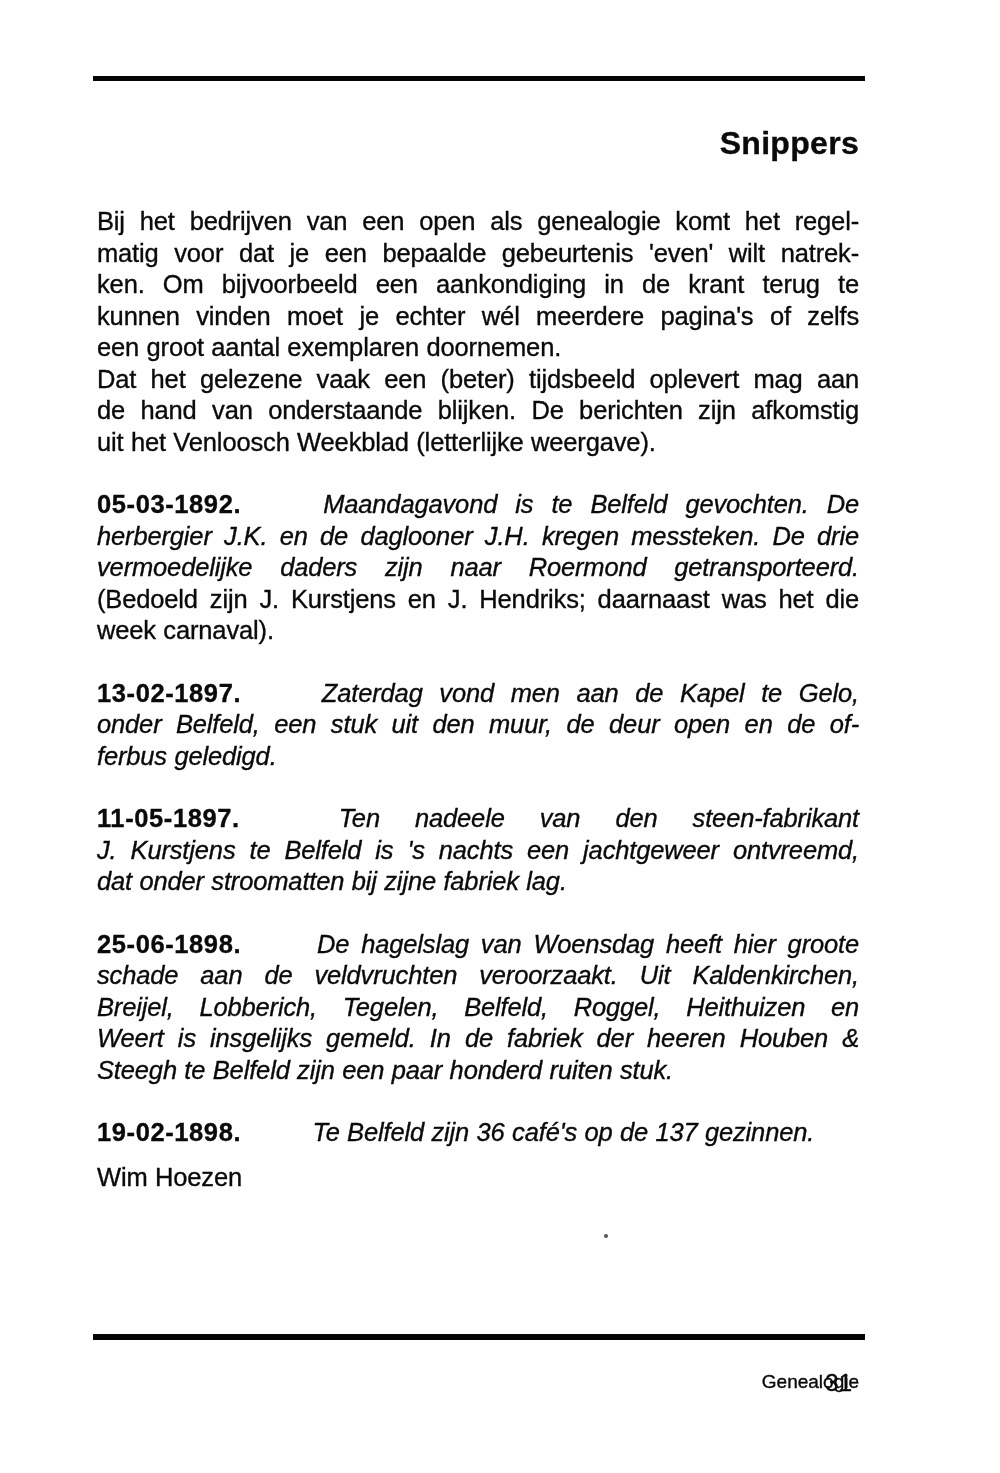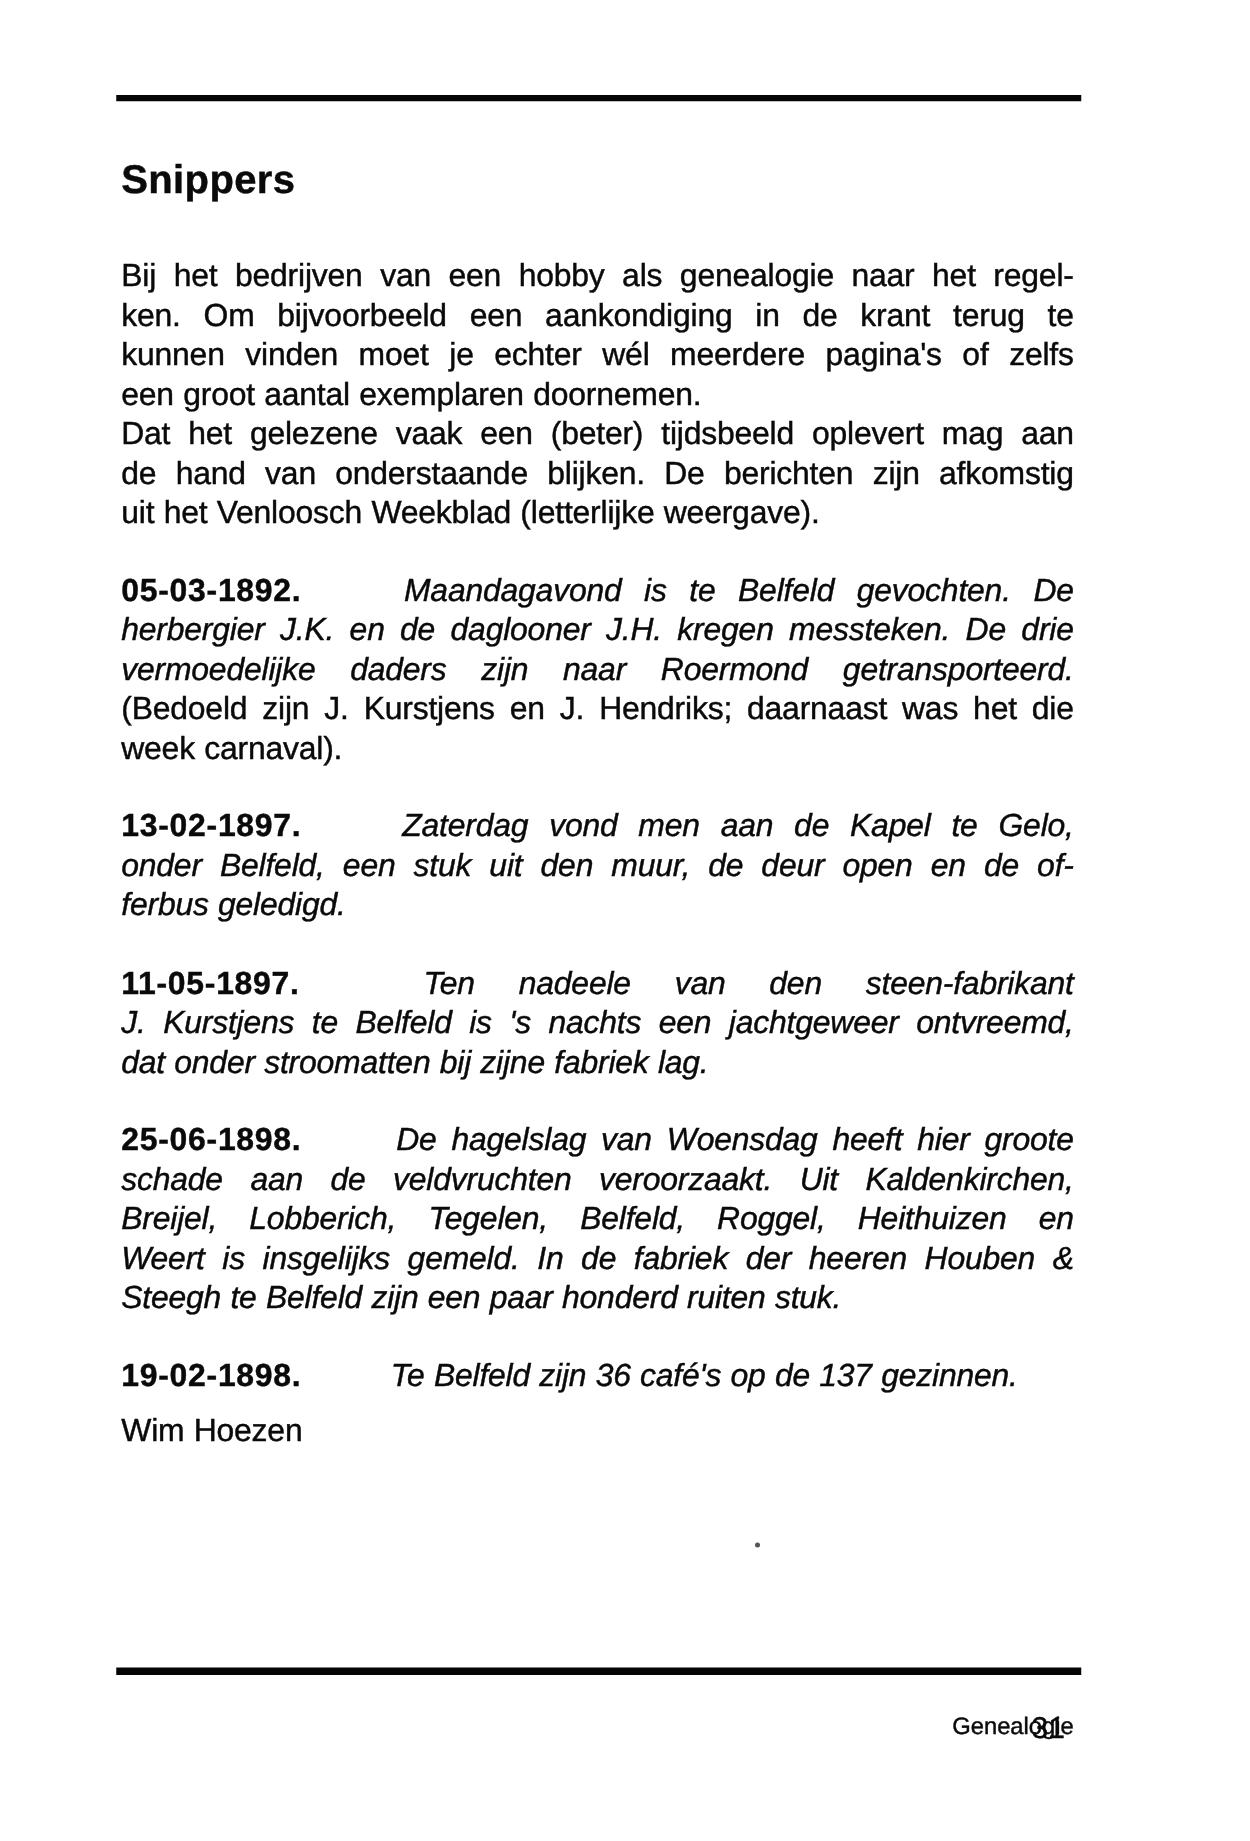--- a/index.html
+++ b/index.html
@@ -11,21 +11,21 @@
     position: relative;
     overflow: hidden;
     -webkit-text-stroke: 0.35px #0a0a0a;
   }
   .rule { position: absolute; background: #050505; }
   #rule-top    { left: 93px; top: 76px;   width: 772px; height: 5px; }
   #rule-bottom { left: 93px; top: 1334px; width: 772px; height: 6px; }
 
   #title {
     position: absolute; top: 106px; left: 97px; width: 762px;
-    text-align: left;
+    text-align: right;
     font-size: 32px; font-weight: 700; line-height: 1;
     letter-spacing: 0.3px;
   }
 
   #column {
     position: absolute; top: 206px; left: 97px; width: 762px;
     font-size: 25.5px; line-height: 31.5px;
     letter-spacing: -0.15px;
     word-spacing: 0.5px;
   }
@@ -59,21 +59,22 @@
 </head>
 <body>
 
 <div id="rule-top" class="rule" data-name="top-rule"></div>
 
 <h1 id="title" data-name="page-title">Snippers</h1>
 
 <div id="column" data-name="text-column">
   <div id="blocks" data-name="article-blocks">
       <div class="block" data-name="intro-paragraph-1">
-        <div class="line" data-name="text-line"><span class="plain" data-name="body-text">Bij het bedrijven van een hobby als genealogie naar het regel-</span></div>
+        <div class="line" data-name="text-line"><span class="plain" data-name="body-text">Bij het bedrijven van een open als genealogie komt het regel-</span></div>
+        <div class="line" data-name="text-line"><span class="plain" data-name="body-text">matig voor dat je een bepaalde gebeurtenis 'even' wilt natrek-</span></div>
         <div class="line" data-name="text-line"><span class="plain" data-name="body-text">ken. Om bijvoorbeeld een aankondiging in de krant terug te</span></div>
         <div class="line" data-name="text-line"><span class="plain" data-name="body-text">kunnen vinden moet je echter wél meerdere pagina's of zelfs</span></div>
         <div class="line" data-name="text-line"><span class="plain" data-name="body-text">een groot aantal exemplaren doornemen.</span></div>
       </div>
       <div class="block" data-name="intro-paragraph-2">
         <div class="line" data-name="text-line"><span class="plain" data-name="body-text">Dat het gelezene vaak een (beter) tijdsbeeld oplevert mag aan</span></div>
         <div class="line" data-name="text-line"><span class="plain" data-name="body-text">de hand van onderstaande blijken. De berichten zijn afkomstig</span></div>
         <div class="line" data-name="text-line"><span class="plain" data-name="body-text">uit het Venloosch Weekblad (letterlijke weergave).</span></div>
       </div>
       <div class="block" data-name="entry-1892-03-05">

